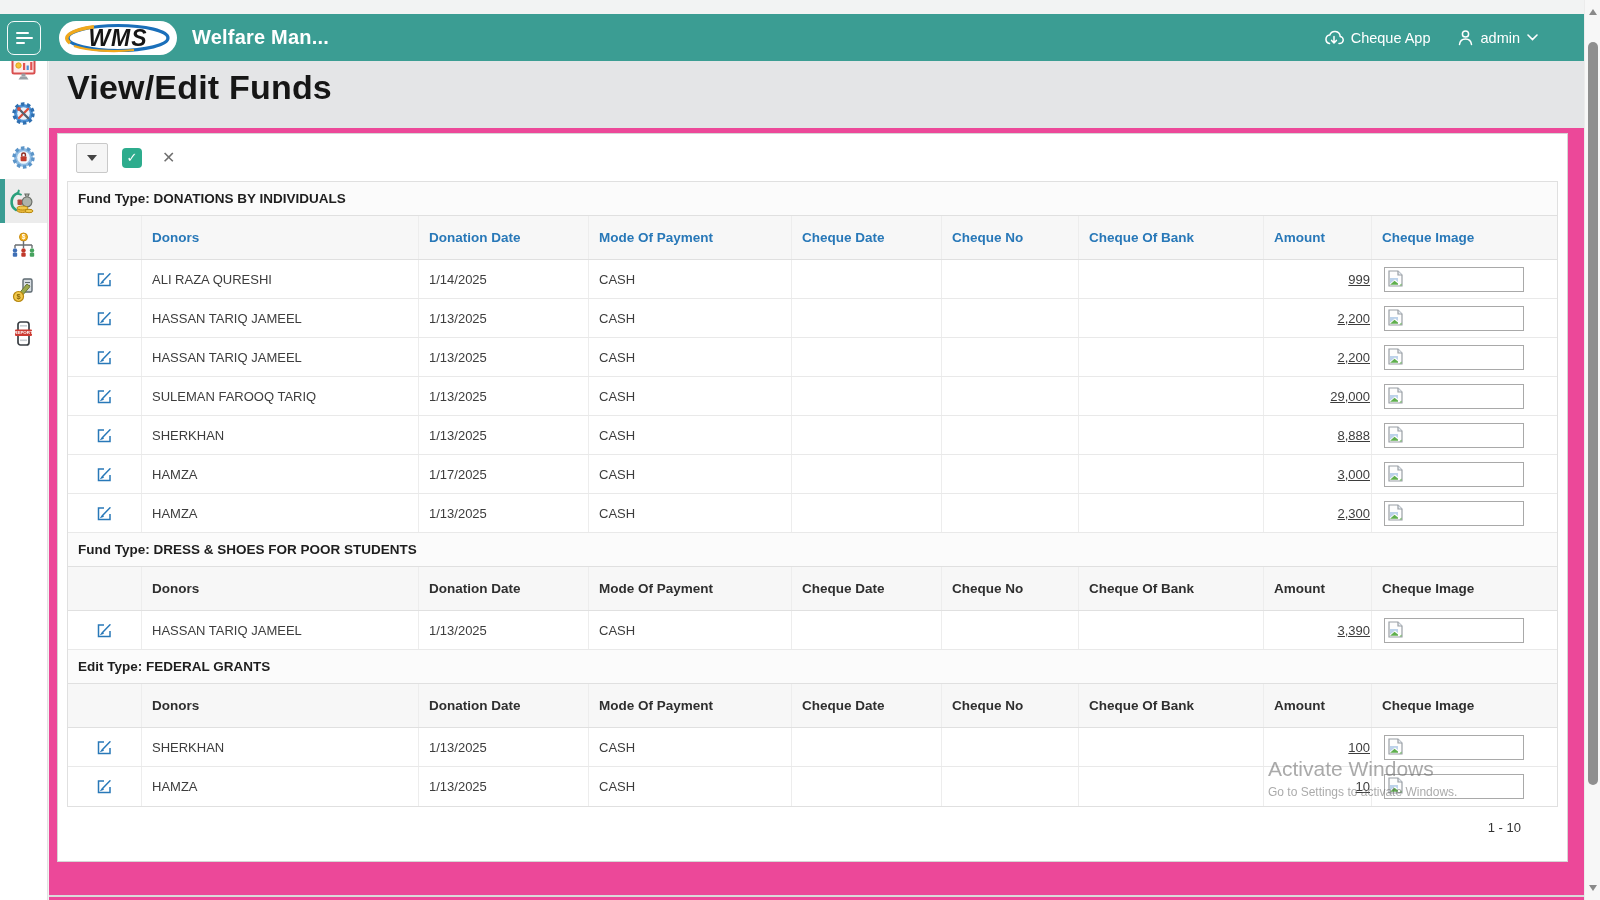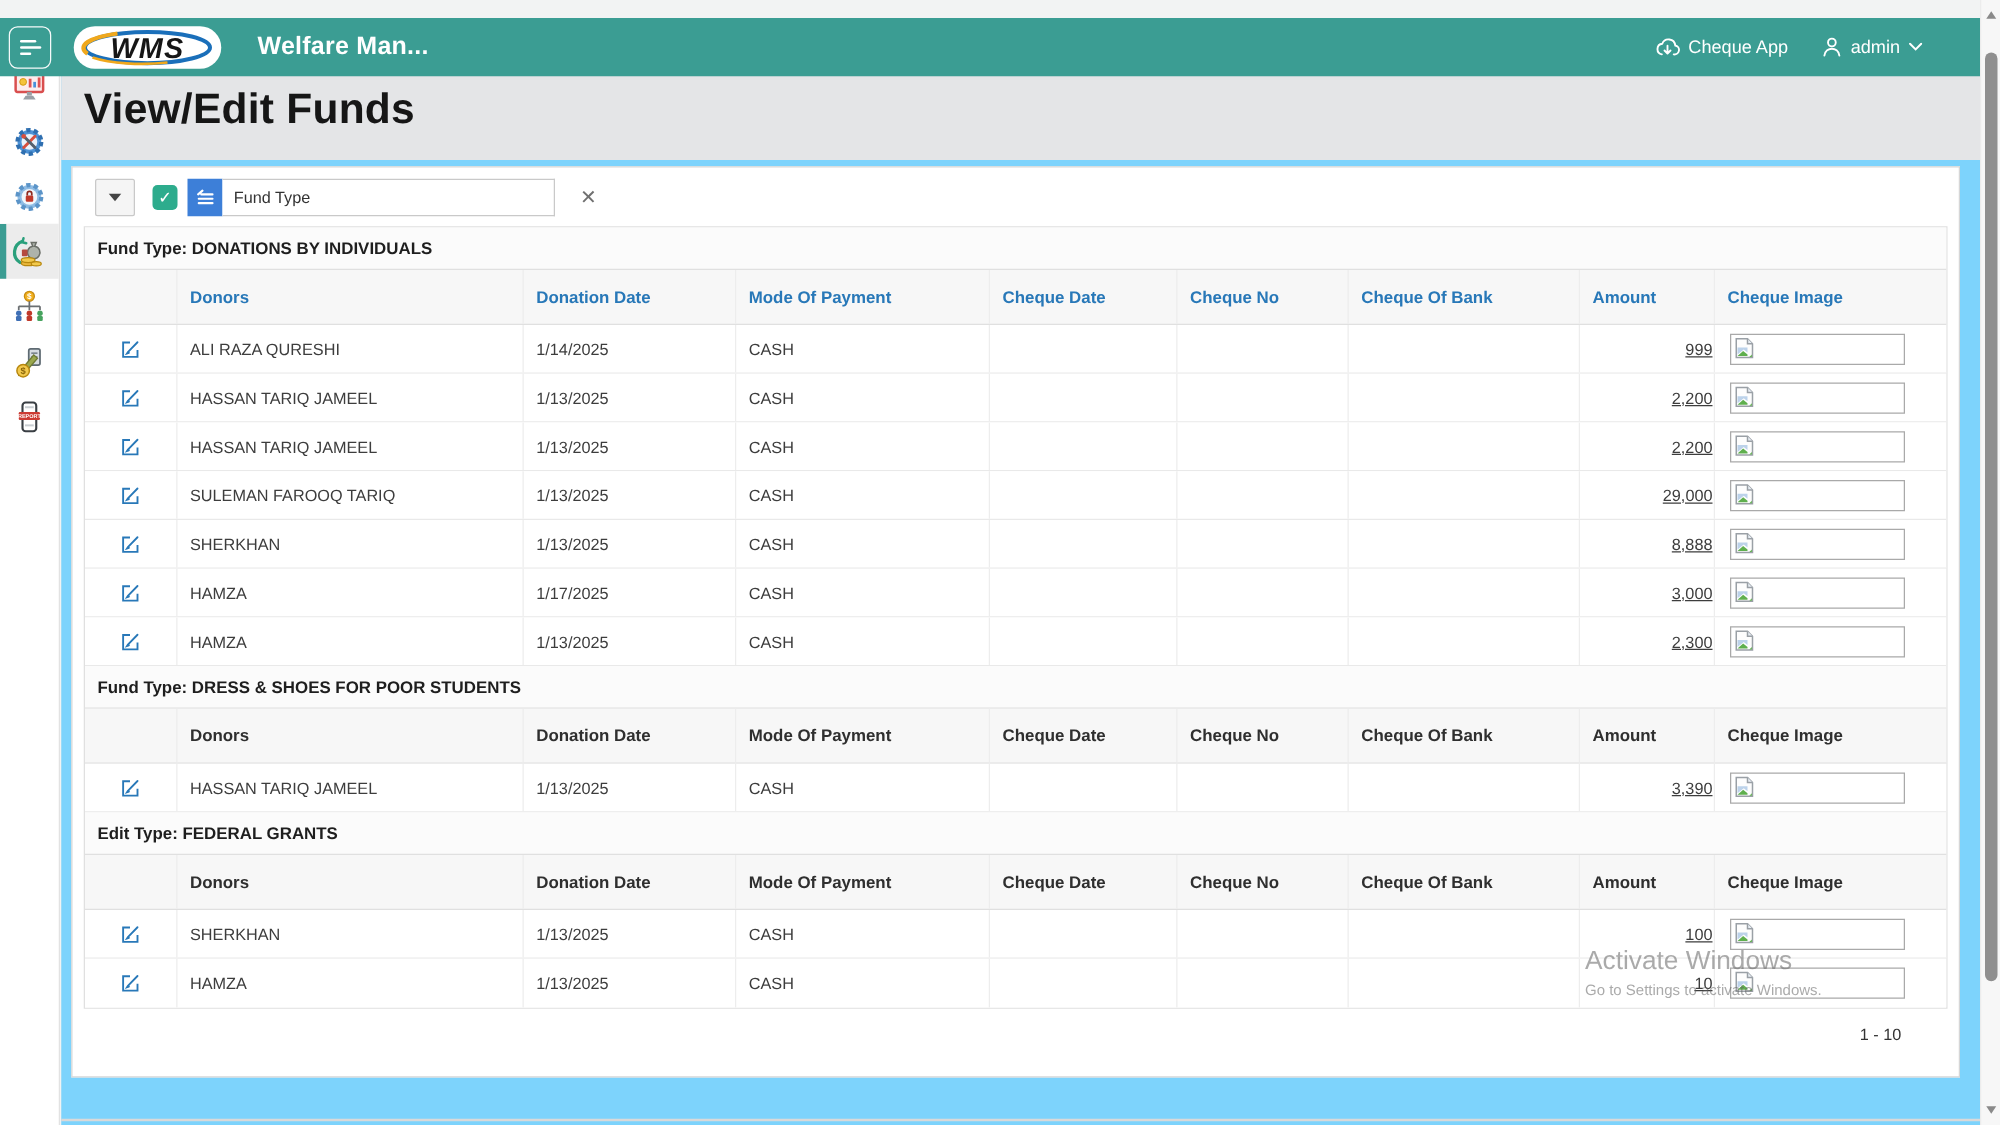--- a/index.html
+++ b/index.html
@@ -9,33 +9,33 @@
   
   .topbar { position:fixed; left:0; top:14px; width:1584px; height:47px;
     background:var(--accent-teal); display:flex; align-items:center; z-index:8; }
   .hamburger { width:34px; height:34px; margin-left:7px; border:1.6px solid rgba(255,255,255,.95);
     border-radius:7px; background:transparent; display:flex; flex-direction:column;
     justify-content:center; gap:3px; padding-left:8px; cursor:pointer; }
   .hamburger span { display:block; height:2px; background:#fff; border-radius:1px; }
   .hamburger .l1{width:13px;} .hamburger .l2{width:17px;} .hamburger .l3{width:9px;}
   .logo-pill { width:118px; height:34px; background:#fff; border-radius:17px; margin-left:18px;
     display:flex; align-items:center; justify-content:center; overflow:hidden; }
-  .app-title { color:#fff; font-size:20px; font-weight:700; margin-left:29px; letter-spacing:.2px; }
+  .app-title { color:#fff; font-size:20px; font-weight:700; margin-left:15px; letter-spacing:.2px; }
   .topbar-right { margin-left:auto; display:flex; align-items:center; padding-right:46px; gap:26px; }
   .install-app, .user-menu { display:flex; align-items:center; gap:7px; color:#fff;
     font-size:14.5px; cursor:pointer; }
 
   
   .sidebar { position:fixed; left:0; top:47px; width:48px; bottom:0; background:#fff;
     border-right:1px solid #e2e2e2; z-index:7; }
   .side-item { height:44px; display:flex; align-items:center; justify-content:center; cursor:pointer; }
   .side-item.active { background:#ececec; box-shadow: inset 5px 0 0 var(--accent-teal); }
 
   
-  .main { position:fixed; left:49px; top:47px; right:16px; bottom:0; background:#7dd3fc; }
+  .main { position:fixed; left:49px; top:47px; right:16px; bottom:0; background:#ec4899; }
   .titleband { height:81px; background:#e4e5e7; display:flex; align-items:center; padding-left:18px; }
   .page-title { font-size:34px; font-weight:700; color:#161616; margin:0; letter-spacing:.2px; }
 
   .card { position:absolute; left:8px; top:86px; width:1511px; background:#fff;
     border:1px solid #d6d6d6; padding-bottom:14px; }
 
   
   .filter-row { height:47px; display:flex; align-items:center; padding-left:18px; }
   .dd-btn { width:32px; height:30px; background:#f5f5f5; border:1px solid #c9c9c9; border-radius:2px;
     display:flex; align-items:center; justify-content:center; cursor:pointer; }
@@ -212,28 +212,20 @@
   <div class="titleband">
     <h1 class="page-title">View/Edit Funds</h1>
   </div>
 
   <div class="card">
     <div class="filter-row">
       <button class="dd-btn">
           <span class="dd-caret"></span>
         </button>
       <span class="chk">✓</span>
-      <div class="filter-field">
-        <button class="grp-btn">
-          <svg width="16" height="14" viewBox="0 0 16 14">
-            <path d="M6 1.5 L2.5 4.5 M5 4.5 h9 M3 8 h11 M3 11.5 h11" stroke="#fff" stroke-width="1.7" stroke-linecap="round"></path>
-          </svg>
-        </button>
-        <input class="filter-input" type="text" value="Fund Type" style="">
-      </div>
       <button class="clear-x">✕</button>
     </div>
 
     <div class="table" id="table-body">
         <div class="group-label">Fund Type: DONATIONS BY INDIVIDUALS</div>
         <div class="trow thead sortable">
           <div class="td td-edit"></div>
           <div class="td th">Donors</div>
           <div class="td th">Donation Date</div>
           <div class="td th">Mode Of Payment</div>

